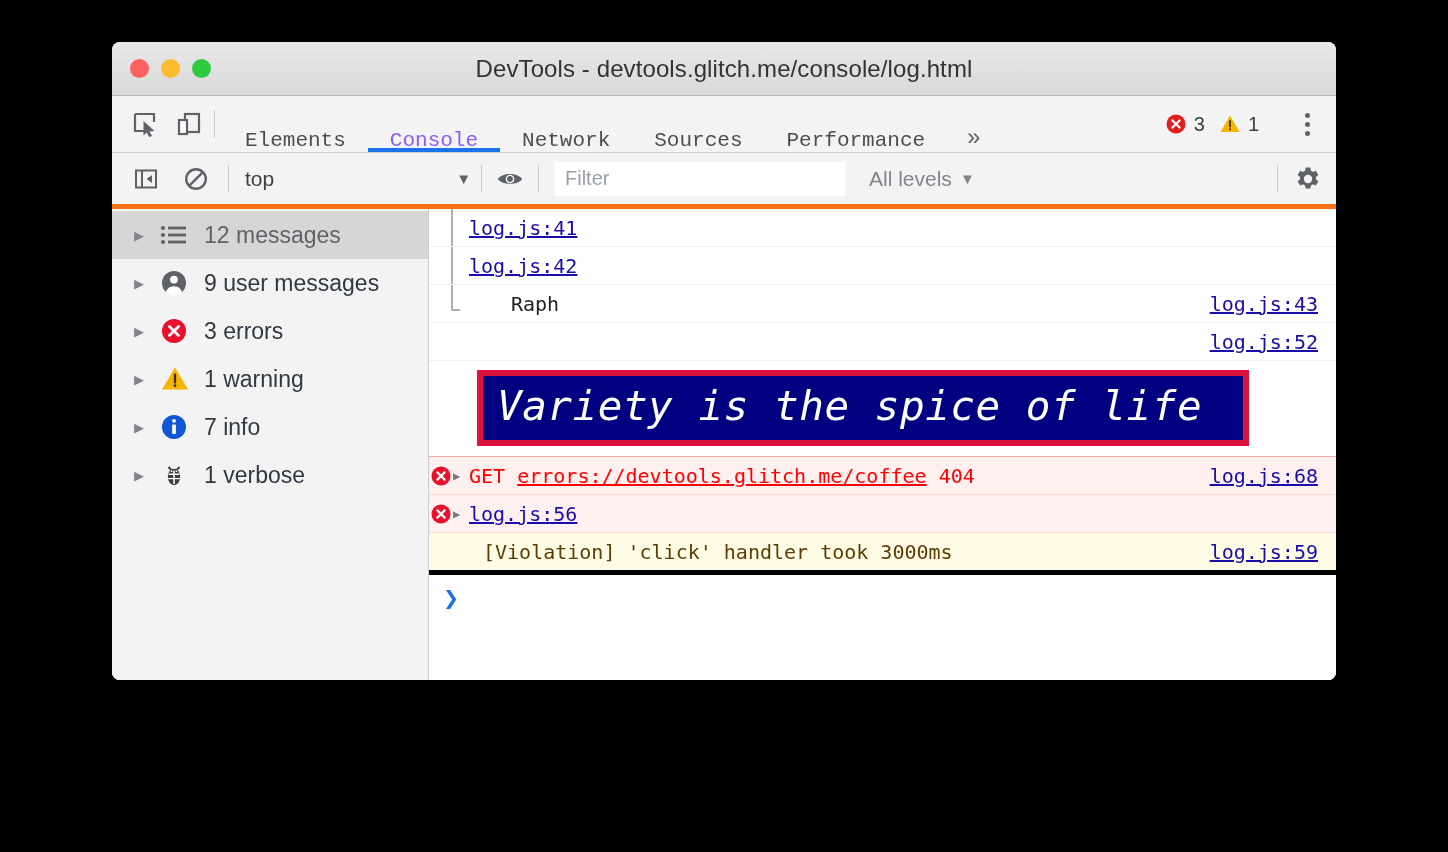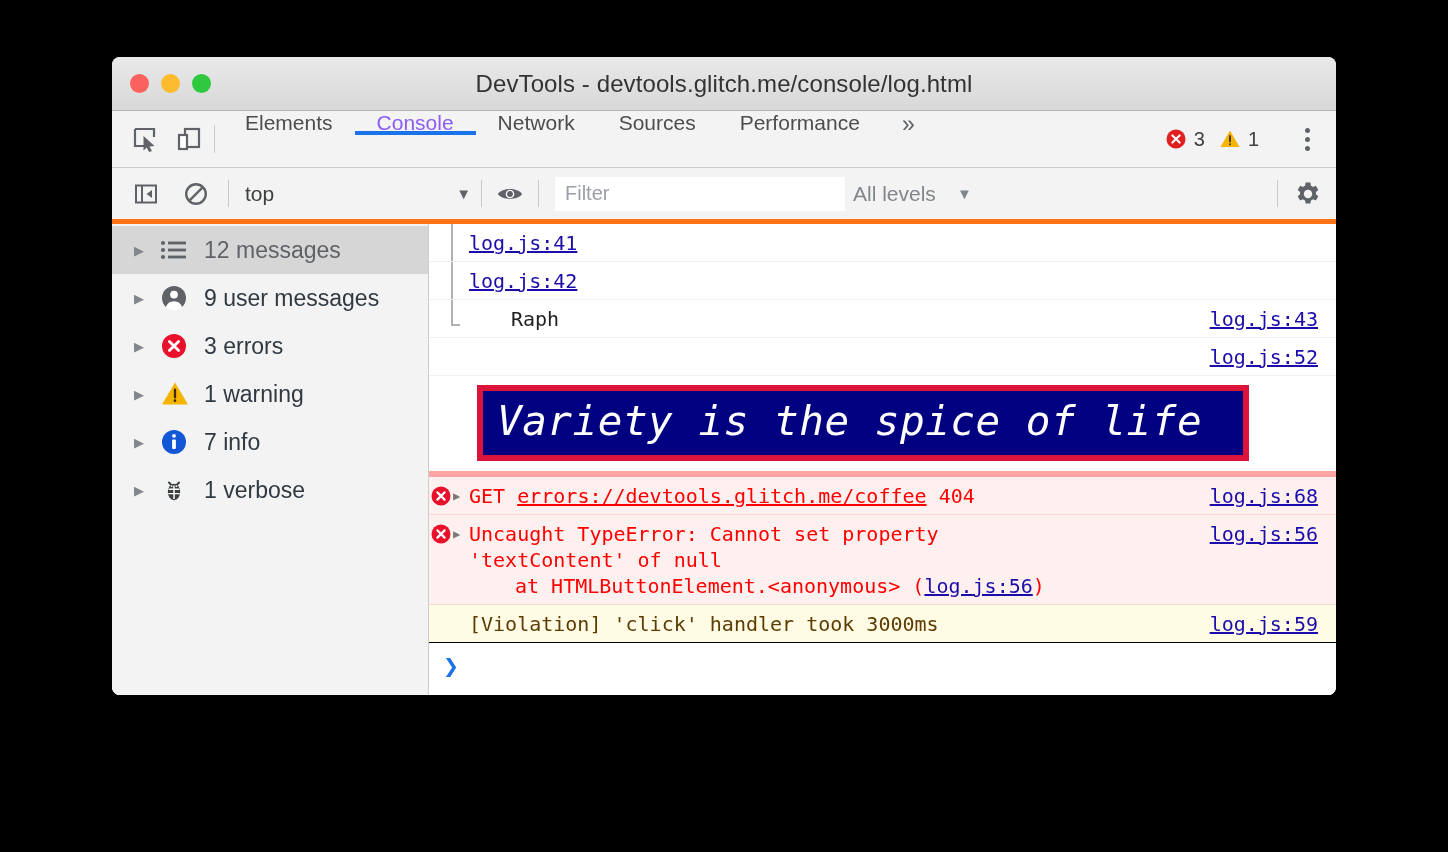--- a/index.html
+++ b/index.html
@@ -16,21 +16,21 @@
     position: relative;
     width: 1448px;
     height: 852px;
     background: #000000;
   }
 
   
   .window {
     position: absolute;
     left: 112px;
-    top: 57px;
+    top: 42px;
     width: 1224px;
     height: 638px;
     border-radius: 8px;
     overflow: hidden;
     background: #ffffff;
     box-shadow: 0 6px 24px rgba(0,0,0,0.45);
   }
 
   
   .titlebar {
@@ -82,22 +82,23 @@
     width: 26px; height: 26px;
     display: flex; align-items: center; justify-content: center;
   }
   .vdiv {
     width: 1px;
     background: #c9c9c9;
     margin: 14px 0;
   }
   .tabs {
     display: flex;
-    align-items: flex-start;
+    align-items: flex-end;
     margin-left: 8px;
+    font-family: Liberation Mono, monospace;
   }
   .tab {
     display: flex;
     align-items: center;
     padding: 0 22px;
     font-size: 21px;
     color: #4d4d4d;
     position: relative;
     white-space: nowrap;
   }
@@ -165,26 +166,26 @@
     background: #ffffff;
     border: none;
     margin-left: 16px;
     display: flex;
     align-items: center;
     padding-left: 10px;
     font-size: 20px;
     color: #9aa0a6;
   }
   .levels {
-    margin-left: 8px;
+    margin-left: 24px;
     font-size: 21px;
     color: #80868b;
     display: flex;
     align-items: center;
-    gap: 21px;
+    gap: 8px;
   }
   .fb-right { margin-left: auto; display: flex; align-items: center; padding-right: 14px; }
 
   
   .body-split {
     display: flex;
     height: 477px;
     background: #ffffff;
   }
   .sidebar {
@@ -284,26 +285,27 @@
   }
 
   .msg.error {
     background: #fff0f0;
     border-bottom: 1px solid #ffd6d6;
   }
   .msg.error .content { color: #ff0000; }
   .msg.error .src { color: #1a0dab; }
   .msg.warn {
     background: #fffbe5;
-    border-bottom: 1px solid #000000;
+    border-bottom: 5px solid #000000;
+    padding-left: 14px;
   }
   .msg.warn .content { color: #5c3c00; }
 
   .banner-row {
-    border-bottom: 6px solid #fca5a5;
+    border-bottom: 1px solid #fca5a5;
     padding: 9px 13px 10px 0;
     background: #ffffff;
   }
   .banner {
     margin-left: 48px;
     margin-right: 74px;
     background: #000080;
     border: 6px solid #dc143c;
     padding: 6px 14px 10px 14px;
     color: #ffffff;
@@ -582,21 +584,20 @@
         </div>
 
         <div class="msg error">
           <span class="gutter">
             <svg width="22" height="22" viewBox="0 0 22 22">
               <circle cx="11" cy="11" r="9.5" fill="#e8102a"></circle>
               <path d="M7.4 7.4 L14.6 14.6 M14.6 7.4 L7.4 14.6" stroke="#ffffff" stroke-width="2.2" stroke-linecap="round"></path>
             </svg>
           </span>
           <span class="tri">▶</span>
-          <span class="content"><span>Uncaught TypeError: Cannot set property</span><span class="err-line2">'textContent' of null</span><span class="err-line3"><span>at HTMLButtonElement.&lt;anonymous&gt; (</span><span class="inline-link">log.js:56</span><span>)</span></span></span>
           <span class="src">log.js:56</span>
         </div>
 
         <div class="msg warn">
           <span class="gutter"></span>
           <span class="tri"></span>
           <span class="content">[Violation] 'click' handler took 3000ms</span>
           <span class="src">log.js:59</span>
         </div>
 

